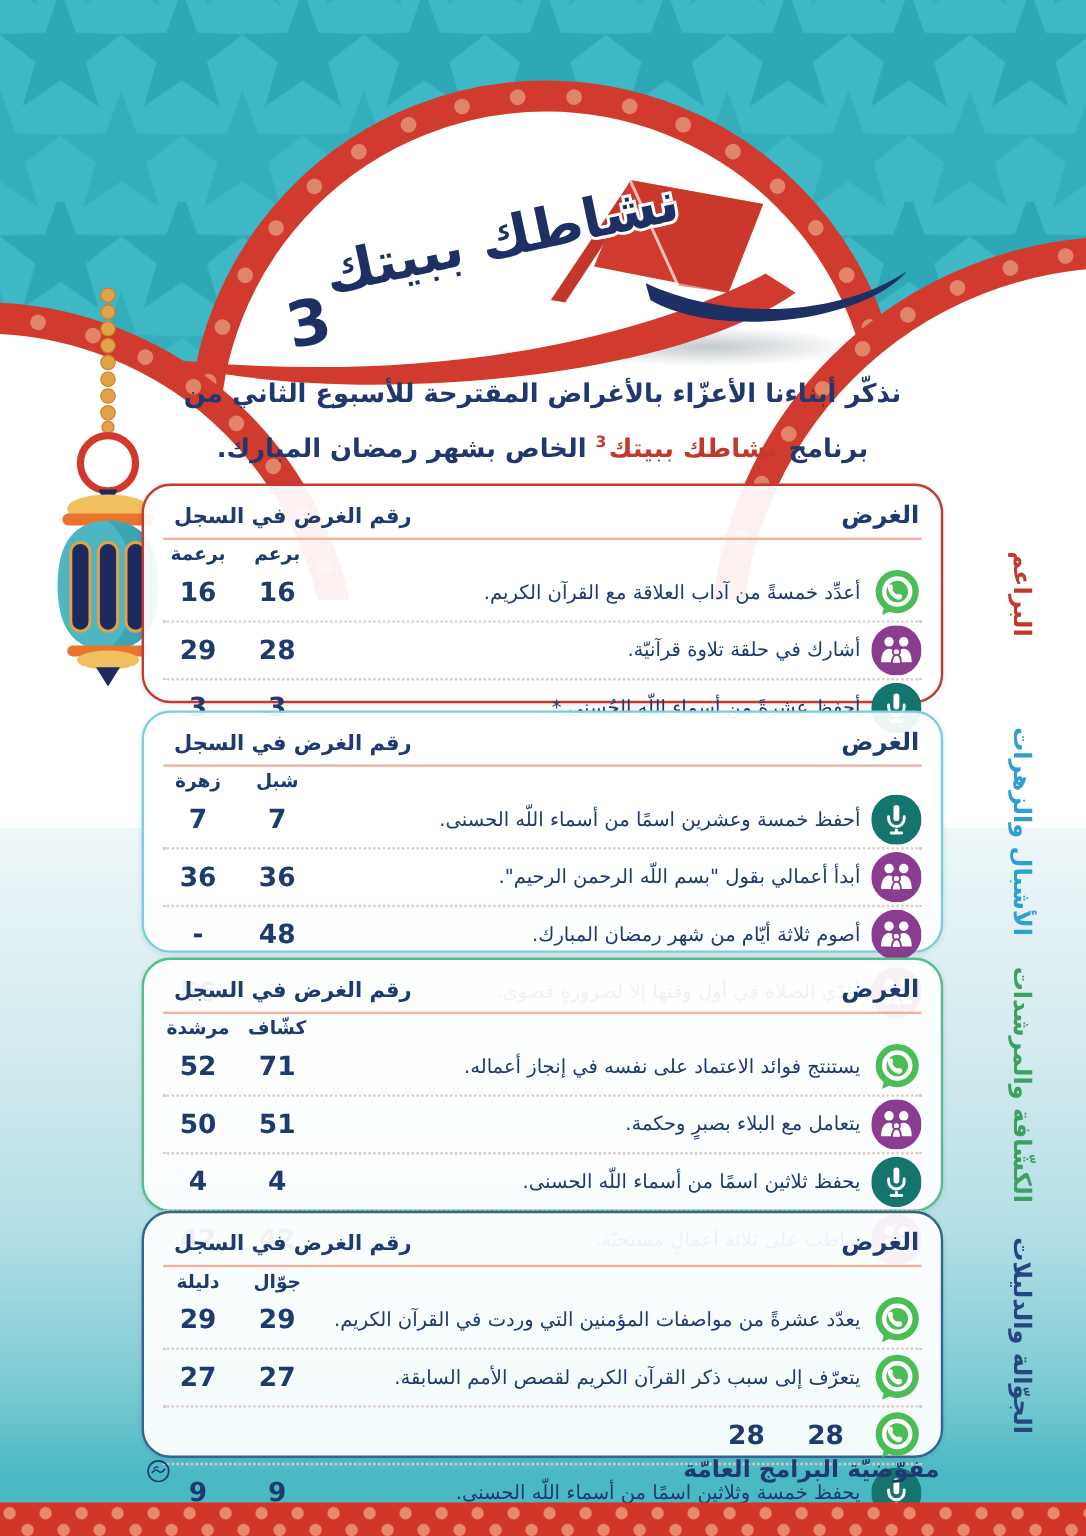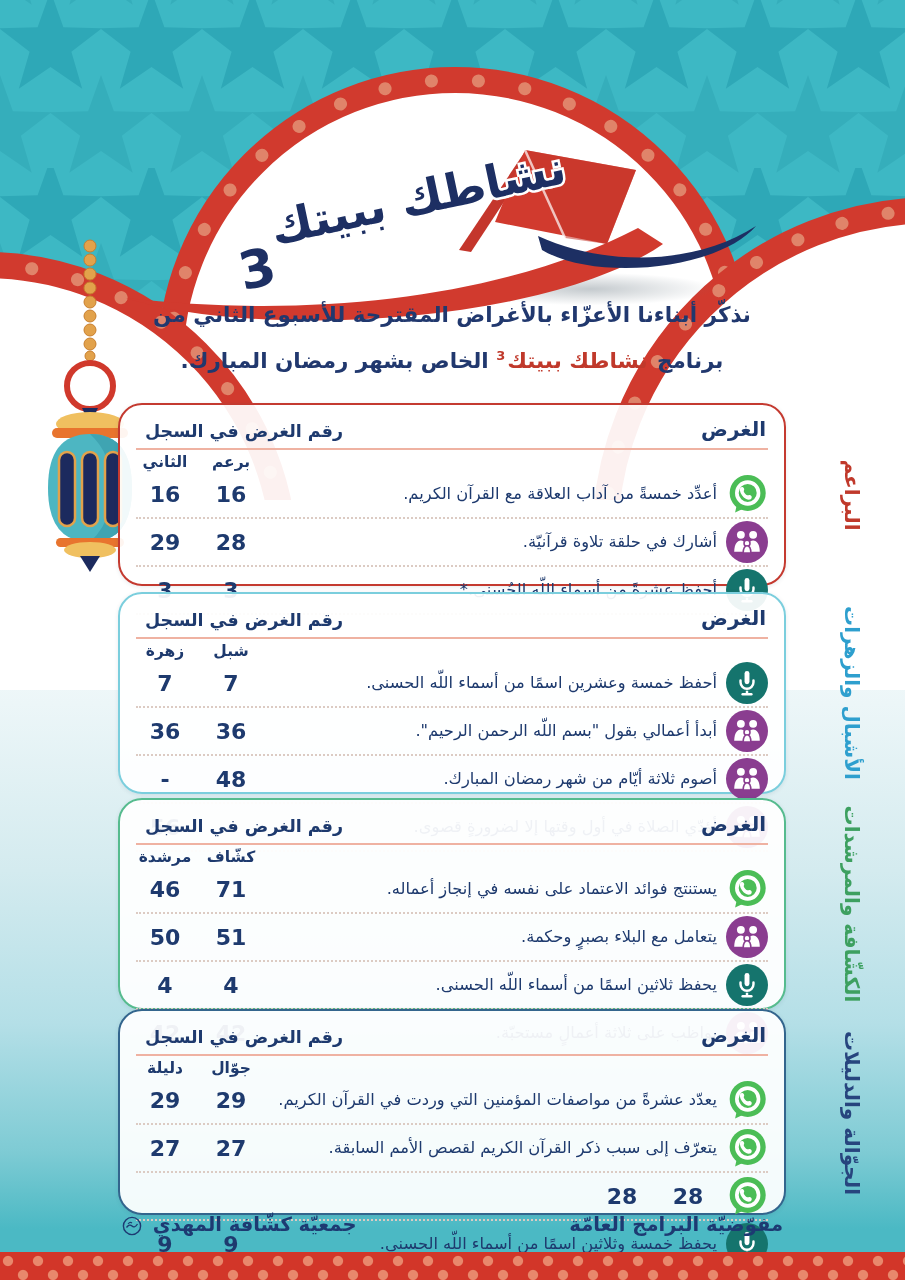--- a/index.html
+++ b/index.html
@@ -4,21 +4,21 @@
 <style>
   html,body{margin:0;padding:0;background:#9fb3b8;}
   *{box-sizing:border-box;font-family:"DejaVu Sans",sans-serif;}
   .page{position:relative;width:905px;height:1280px;margin:0 auto;overflow:hidden;direction:rtl;
         background:linear-gradient(180deg,#ffffff 0%,#ffffff 42%,#ecf6f8 55%,#d4ebef 68%,#b4dfe7 80%,#7ecbd4 90%,#4bb9c4 96%,#4bb9c4 100%);}
   svg{display:block}
   .hdr-svg{position:absolute;top:0;left:0;z-index:1;}
   .logo-wrap{position:absolute;top:128px;left:118px;width:668px;height:200px;z-index:3;}
   .logo-shadow{position:absolute;top:272px;left:460px;width:260px;height:34px;z-index:2;
        background:radial-gradient(ellipse at center,rgba(100,115,125,.38) 0%,rgba(100,115,125,0) 68%);}
-  .intro{position:absolute;top:270px;left:142px;width:620px;z-index:4;text-align:center;
+  .intro{position:absolute;top:284px;left:142px;width:620px;z-index:4;text-align:center;
        color:#21386e;font-size:21.5px;font-weight:bold;line-height:2.18;}
   .intro .brand{color:#c0392b;margin:0 2px;}
   .intro sup{color:#c0392b;font-size:13px;}
   
   .card{position:absolute;left:118px;width:668px;z-index:4;background:rgba(255,255,255,.93);
         border:2.5px solid var(--accent,#c43a30);border-radius:24px;
         box-shadow:0 1px 4px rgba(30,60,80,.10);display:flex;flex-direction:column;
         padding:8px 16px 10px;}
   .t-head{display:flex;justify-content:space-between;align-items:flex-end;
         padding:4px 2px 7px;border-bottom:2px solid #efb2a2;color:#1e3a6e;font-weight:bold;}
@@ -162,21 +162,21 @@
   </p>
 
   <section class="card" style="top: 403px; height: 183px; --accent: #c43a30;">
     <header class="t-head">
       <span class="h-purpose">الغرض</span>
       <span class="h-number">رقم الغرض في السجل</span>
     </header>
     <div class="t-sub">
       <span class="sub-cols">
           <span>برعم</span>
-          <span>الثاني</span>
+          <span>برعمة</span>
         </span>
     </div>
     <div class="t-body">
       <div class="row">
         <span class="icn">
             <svg viewBox="0 0 24 24" width="42" height="42">
               <use href="#icon-whatsapp"></use>
             </svg>
           </span>
         <span class="txt">أعدِّد خمسةً من آداب العلاقة مع القرآن الكريم.</span>
@@ -291,21 +291,21 @@
     <div class="t-body">
       <div class="row">
         <span class="icn">
             <svg viewBox="0 0 24 24" width="42" height="42">
               <use href="#icon-whatsapp"></use>
             </svg>
           </span>
         <span class="txt">يستنتج فوائد الاعتماد على نفسه في إنجاز أعماله.</span>
         <span class="nums">
             <b>71</b>
-            <b>46</b>
+            <b>52</b>
           </span>
       </div>
       <div class="row">
         <span class="icn">
             <svg viewBox="0 0 24 24" width="42" height="42">
               <use href="#icon-family"></use>
             </svg>
           </span>
         <span class="txt">يتعامل مع البلاء بصبرٍ وحكمة.</span>
         <span class="nums">
@@ -400,21 +400,20 @@
             <b>9</b>
           </span>
       </div>
     </div>
   </section>
   <div class="side-label" style="top: 1099px; color: rgb(39, 69, 126);">الجوّالة والدليلات</div>
 
   <div class="footer">
     <span>مفوّضيّة البرامج العامّة</span>
     <span>
-      <span>جمعيّة كشّافة المهدي</span>
       <svg class="seal" width="20" height="20" viewBox="0 0 20 20">
         <circle cx="10" cy="10" r="8.6" fill="none" stroke="#1d3a72" stroke-width="1.4"></circle>
         <path d="M4.5 11.5 q3-4 5.5-1.5 q2.5 2.5 5.5-2" fill="none" stroke="#1d3a72" stroke-width="1.3"></path>
         <path d="M6 8 q2-2.5 4-1" fill="none" stroke="#1d3a72" stroke-width="1.1"></path>
       </svg>
     </span>
   </div>
 
   <div class="bottom-strip"></div>
 </div>

